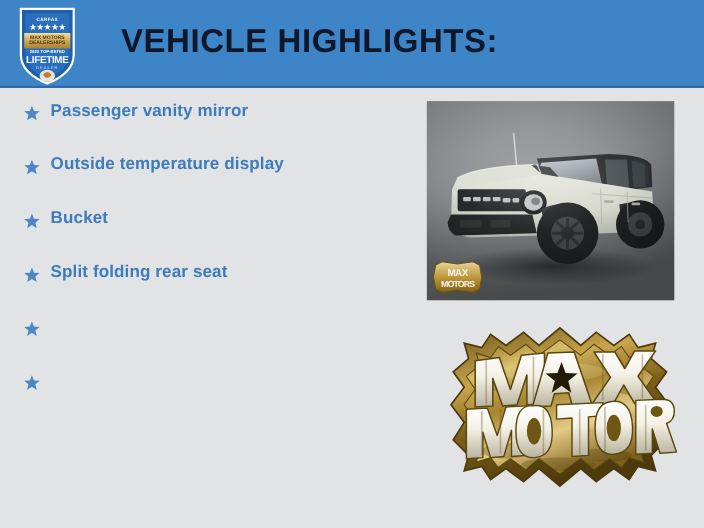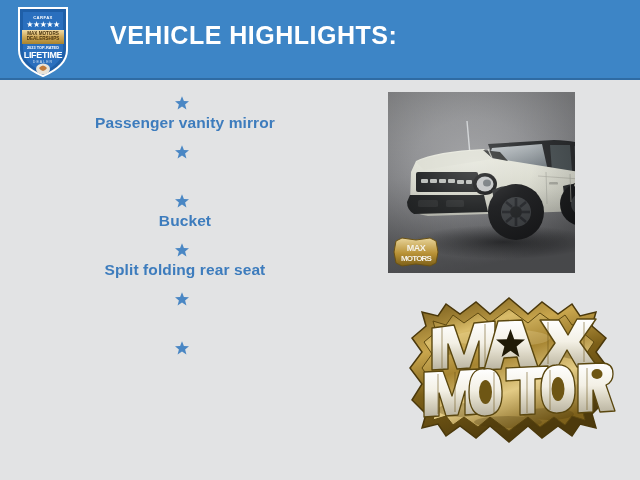--- a/index.html
+++ b/index.html
@@ -12,62 +12,61 @@
 
   
   .header{
     position:absolute;left:0;top:0;width:640px;height:80px;
     background:#3d85c6;
     border-bottom:2px solid #2f6ba3;
     box-sizing:border-box;
   }
   .header-title{
     position:absolute;left:110px;top:23px;
-    color:#ffffff;
-    font-size:25px;
+    color:#0f172a;
+    font-size:30px;
     font-weight:bold;
     letter-spacing:0.5px;
     line-height:1;
     white-space:nowrap;
   }
 
   
   .badge{
     position:absolute;left:17px;top:6px;width:52px;height:72px;
   }
   .badge svg{display:block;}
 
   
   .bullets{
     position:absolute;left:0;top:92px;width:370px;
   }
   .bullet-row{
-    display:flex;align-items:center;
+    display:flex;
     height:49px;
-    padding-left:0;
+    padding-left:18px;
     box-sizing:border-box;
-    flex-direction:column;
   }
   .bullet-star{
     width:22px;height:22px;flex:0 0 22px;
     margin-right:6px;
     display:flex;align-items:center;justify-content:center;
   }
   .bullet-star svg{display:block;}
   .bullet-label{
     color:#3d7cbd;
     font-size:15.5px;
     font-weight:bold;
     white-space:nowrap;
     letter-spacing:0.1px;
   }
 
   
   .photo{
-    position:absolute;left:388px;top:92px;width:187px;height:181px;
+    position:absolute;left:388px;top:92px;width:225px;height:181px;
     background:linear-gradient(150deg,#8f9092 0%,#86878a 38%,#6f7073 70%,#5e5f62 100%);
     overflow:hidden;
   }
   .photo-inner{position:absolute;inset:0;}
   .photo-vignette{
     position:absolute;inset:0;
     background:radial-gradient(ellipse 70% 55% at 46% 40%, rgba(255,255,255,0.22) 0%, rgba(255,255,255,0.05) 45%, rgba(0,0,0,0.22) 100%);
   }
   .photo-watermark{
     position:absolute;left:4px;bottom:6px;width:48px;height:30px;
@@ -123,20 +122,21 @@
       </span>
       <span class="bullet-label">Passenger vanity mirror</span>
     </div>
 
     <div class="bullet-row">
       <span class="bullet-star">
         <svg width="16" height="16" viewBox="0 0 16 16">
             <path d="M8 1.2 L9.9 5.9 L15 6.2 L11.1 9.4 L12.4 14.4 L8 11.6 L3.6 14.4 L4.9 9.4 L1 6.2 L6.1 5.9 Z" fill="#4a87c4"></path>
           </svg>
       </span>
+      <span class="bullet-label">Outside temperature display</span>
     </div>
 
     <div class="bullet-row">
       <span class="bullet-star">
         <svg width="16" height="16" viewBox="0 0 16 16">
             <path d="M8 1.2 L9.9 5.9 L15 6.2 L11.1 9.4 L12.4 14.4 L8 11.6 L3.6 14.4 L4.9 9.4 L1 6.2 L6.1 5.9 Z" fill="#4a87c4"></path>
           </svg>
       </span>
       <span class="bullet-label">Bucket</span>
     </div>

